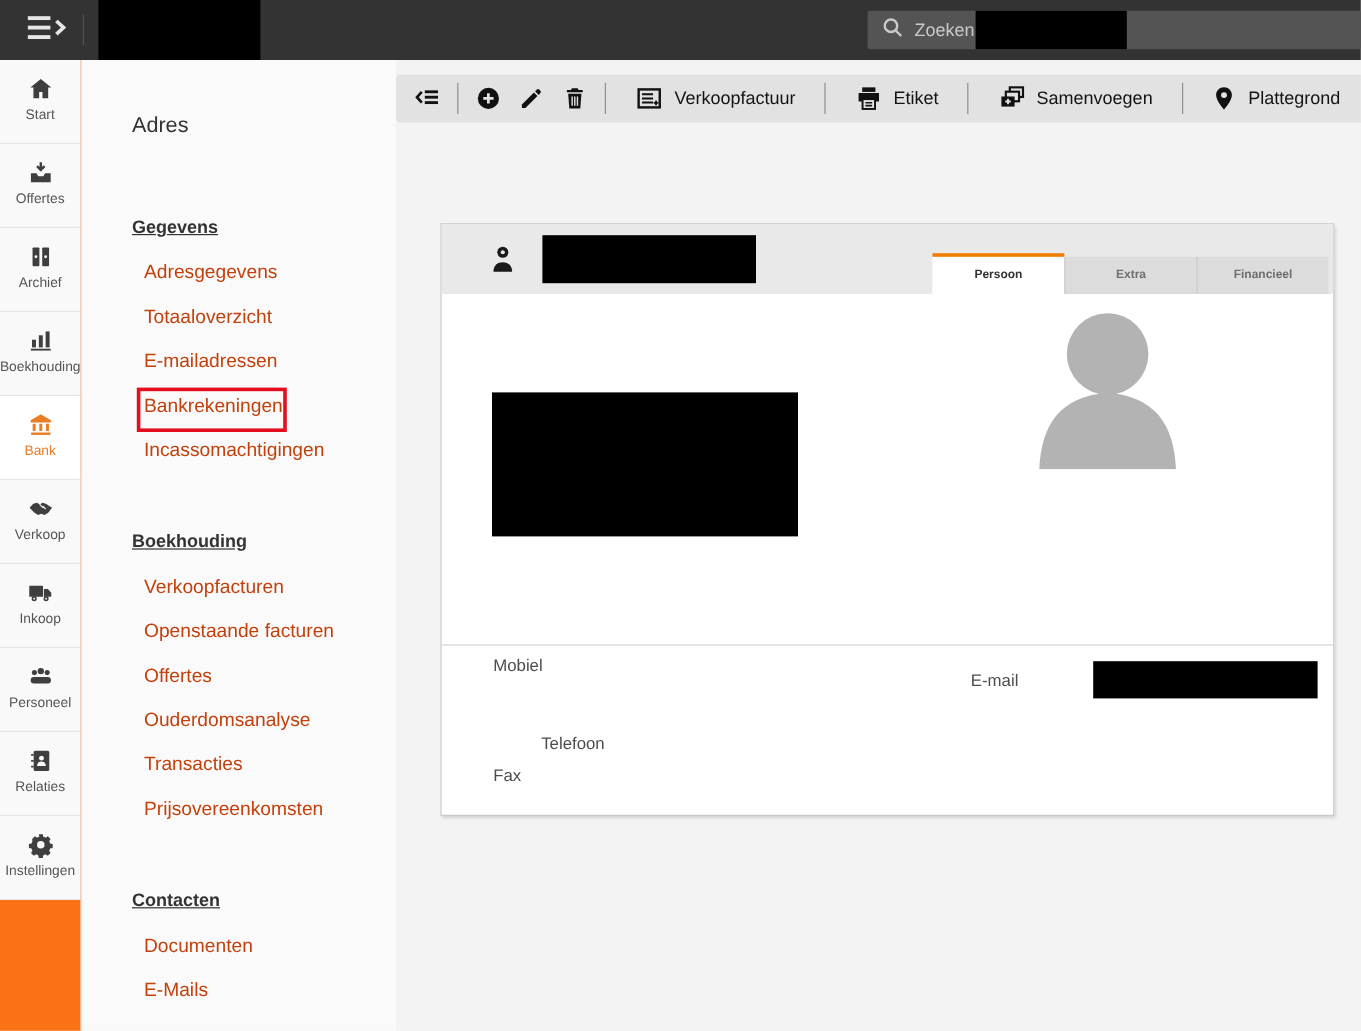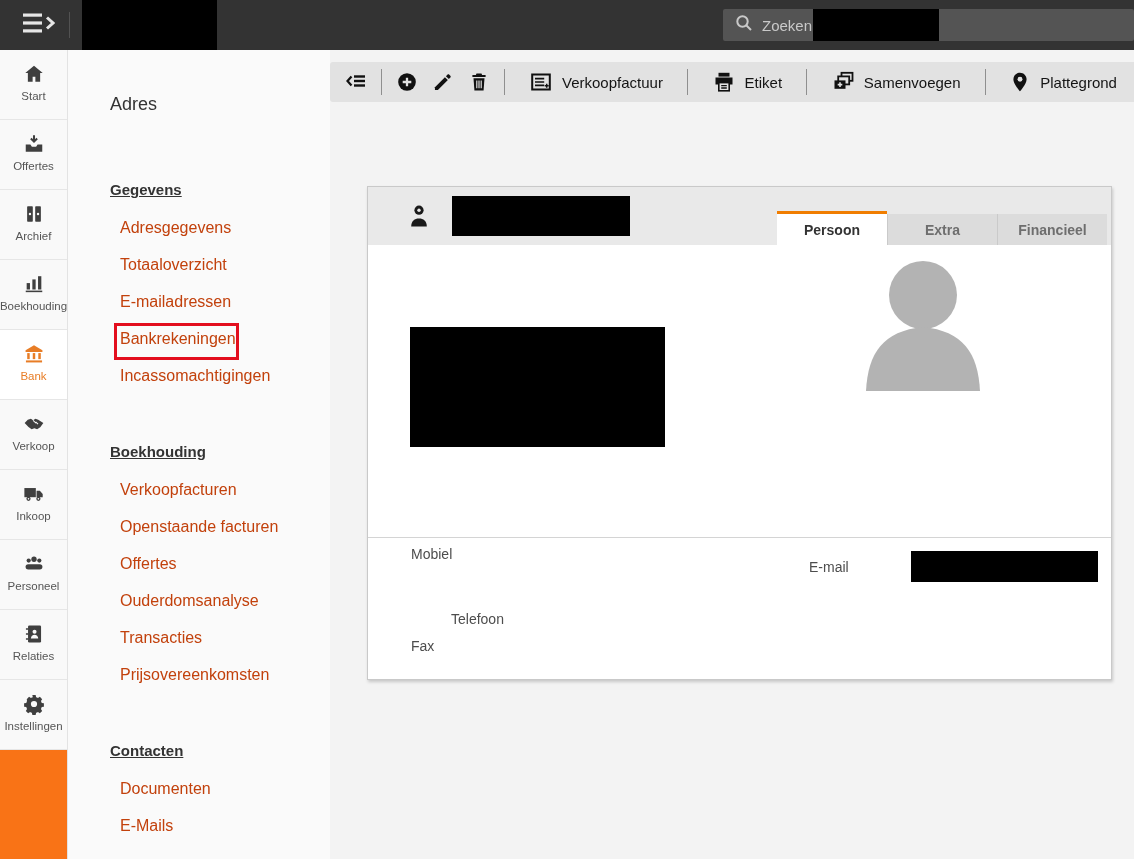--- a/index.html
+++ b/index.html
@@ -39,21 +39,21 @@
   .tb-icon-btn{width:52px;height:40px;display:flex;align-items:center;justify-content:center;cursor:pointer;}
   .tb-sep{width:1px;height:26px;background:#8f8f8f;margin:0 7px;}
   .tb-btn{display:flex;align-items:center;gap:9px;padding:4px 17px;height:40px;font-size:15px;color:#141414;cursor:pointer;white-space:nowrap;}
   .tb-btn svg,.tb-icon-btn svg{display:block;}
   
   .card{position:absolute;left:37px;top:136px;width:745px;height:494px;background:#fff;border:1px solid #c9c9c9;box-shadow:1px 2px 3px rgba(0,0,0,.18);box-sizing:border-box;}
   .card-header{position:absolute;left:0;top:0;right:0;height:58px;background:#e9e9e9;}
   .contact-icn{position:absolute;left:42px;top:17px;}
   .redacted-name{position:absolute;left:84px;top:9px;width:178px;height:40px;background:#000;}
   .tabs{position:absolute;right:4px;bottom:0;height:34px;display:flex;align-items:flex-end;}
-  .tab{width:110px;height:31px;box-sizing:border-box;display:flex;align-items:center;justify-content:center;font-size:14px;font-weight:bold;color:#6e6e6e;background:#dcdcdc;border-left:1px solid #cacaca;cursor:pointer;}
+  .tab{width:110px;height:31px;box-sizing:border-box;display:flex;align-items:center;justify-content:center;font-size:10px;font-weight:bold;color:#6e6e6e;background:#dcdcdc;border-left:1px solid #cacaca;cursor:pointer;}
   .tab.active{height:34px;border-top:3px solid #f07d00;border-left:none;background:#fff;color:#333;}
   .redacted-block{position:absolute;left:42px;top:140px;width:255px;height:120px;background:#000;}
   .avatar{position:absolute;left:483px;top:64px;width:145px;height:140px;}
   .card-divider{position:absolute;left:0;right:0;top:350px;height:0;border-top:1px solid #d4d4d4;}
   .field-label{position:absolute;font-size:14px;color:#4d4d4d;}
   .fl-mobiel{left:43px;top:359px;}
   .fl-telefoon{left:43px;top:424px;margin-left:40px;}
   .fl-fax{left:43px;top:451px;}
   .fl-email{left:441px;top:372px;}
   .redacted-email{position:absolute;left:543px;top:364px;width:187px;height:31px;background:#000;}

